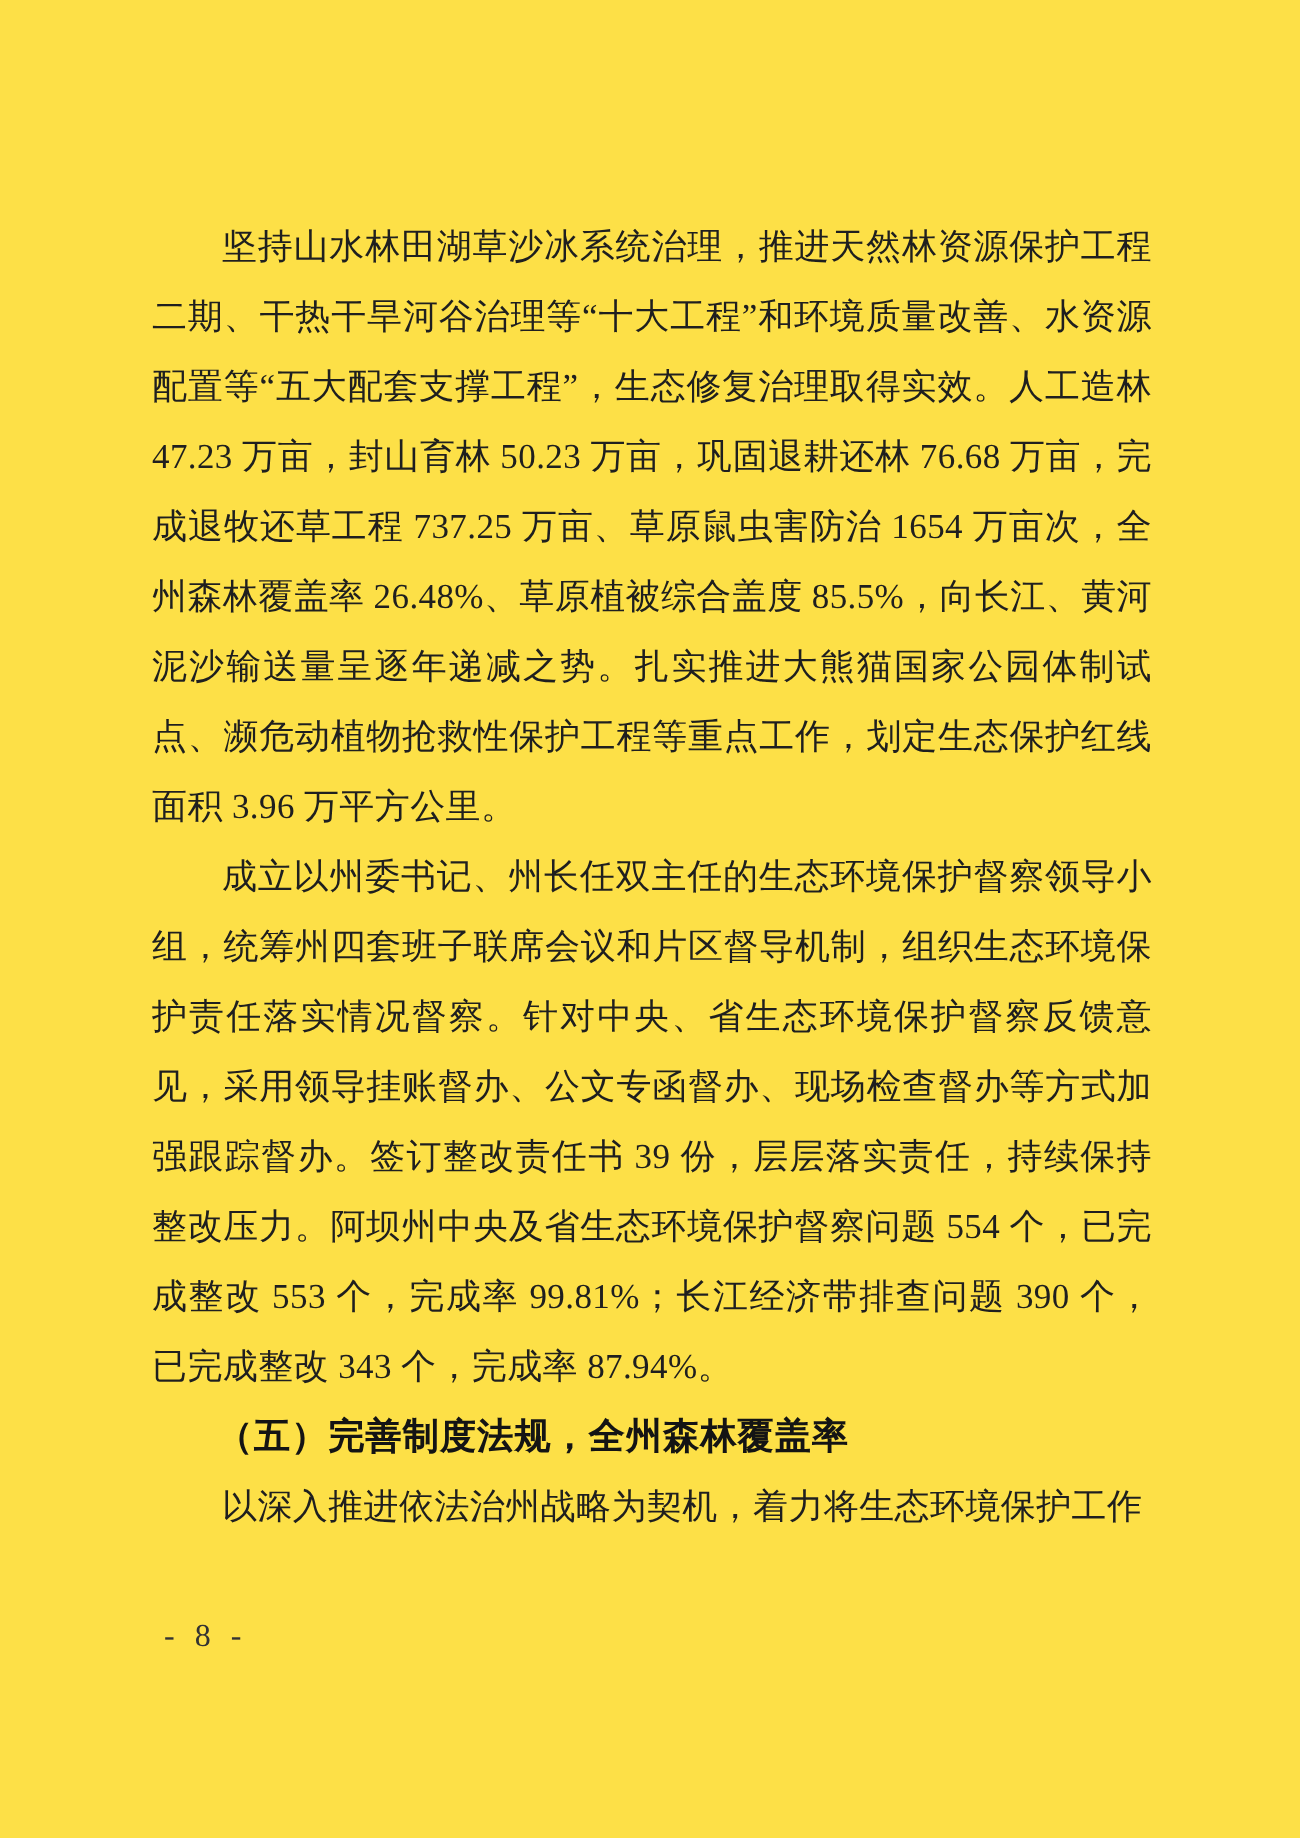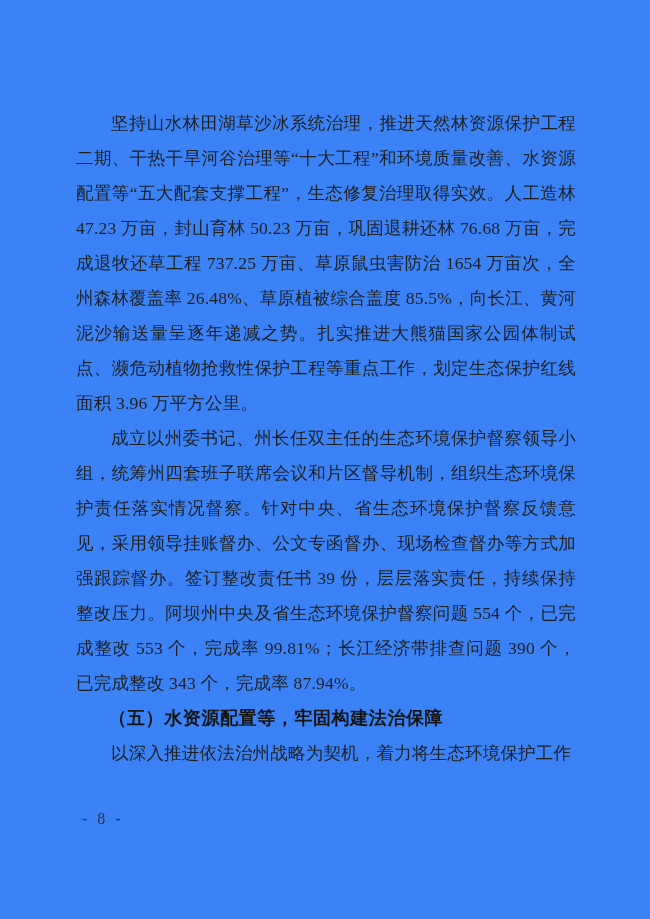--- a/index.html
+++ b/index.html
@@ -4,21 +4,21 @@
 <style>
   html, body {
     margin: 0;
     padding: 0;
     background: #ffffff;
   }
   .page {
     position: relative;
     width: 650px;
     height: 919px;
-    background: #3b82f6;
+    background: #fde047;
     overflow: hidden;
     font-family: "Liberation Serif", "DejaVu Serif", serif;
     color: #1f1f1f;
   }
   .content {
     position: absolute;
     left: 76px;
     top: 106px;
     width: 500px;
   }
@@ -49,17 +49,17 @@
     color: #333333;
   }
 </style>
 </head>
 <body>
 
 <div class="page">
   <main class="content">
     <p class="para">坚持山水林田湖草沙冰系统治理，推进天然林资源保护工程二期、干热干旱河谷治理等“十大工程”和环境质量改善、水资源配置等“五大配套支撑工程”，生态修复治理取得实效。人工造林 47.23 万亩，封山育林 50.23 万亩，巩固退耕还林 76.68 万亩，完成退牧还草工程 737.25 万亩、草原鼠虫害防治 1654 万亩次，全州森林覆盖率 26.48%、草原植被综合盖度 85.5%，向长江、黄河泥沙输送量呈逐年递减之势。扎实推进大熊猫国家公园体制试点、濒危动植物抢救性保护工程等重点工作，划定生态保护红线面积 3.96 万平方公里。</p>
     <p class="para">成立以州委书记、州长任双主任的生态环境保护督察领导小组，统筹州四套班子联席会议和片区督导机制，组织生态环境保护责任落实情况督察。针对中央、省生态环境保护督察反馈意见，采用领导挂账督办、公文专函督办、现场检查督办等方式加强跟踪督办。签订整改责任书 39 份，层层落实责任，持续保持整改压力。阿坝州中央及省生态环境保护督察问题 554 个，已完成整改 553 个，完成率 99.81%；长江经济带排查问题 390 个，已完成整改 343 个，完成率 87.94%。</p>
-    <h3 class="heading">（五）水资源配置等，牢固构建法治保障</h3>
+    <h3 class="heading">（五）完善制度法规，全州森林覆盖率</h3>
     <p class="para">以深入推进依法治州战略为契机，着力将生态环境保护工作</p>
   </main>
   <footer class="page-footer">- 8 -</footer>
 </div>
 
 </body></html>

